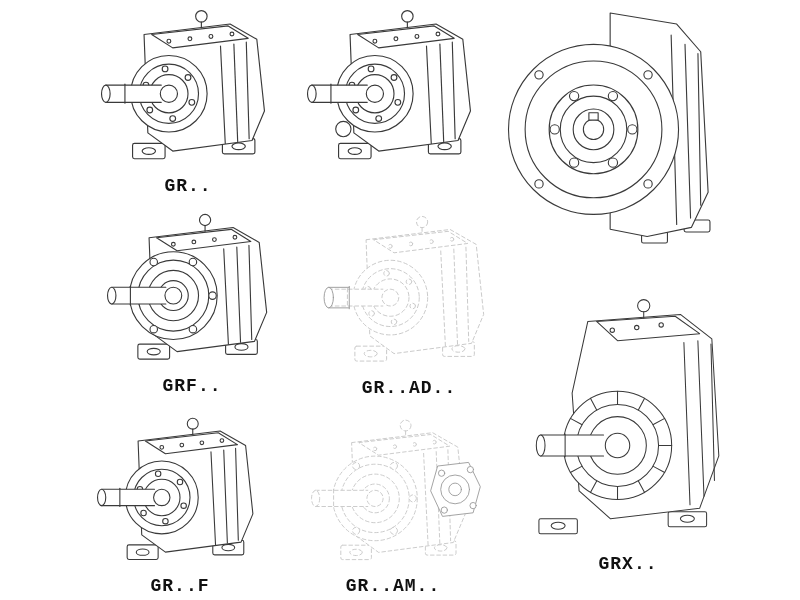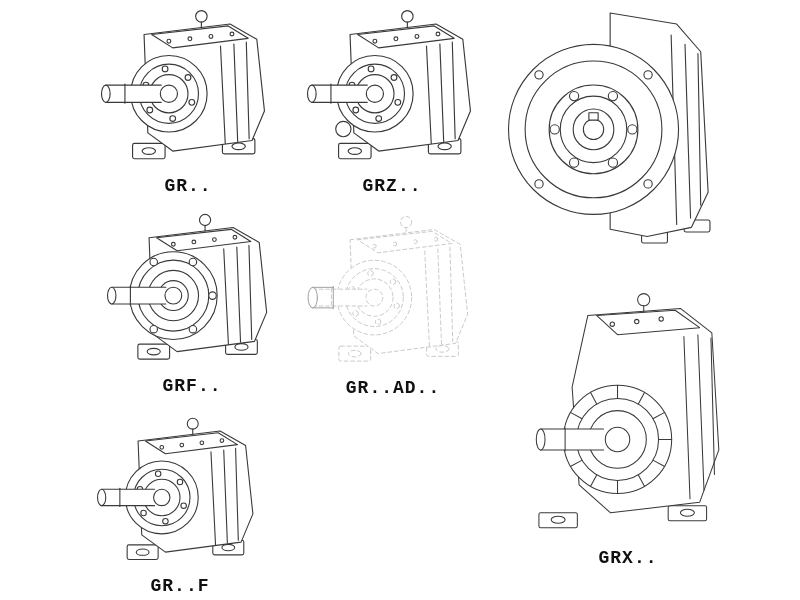--- a/index.html
+++ b/index.html
@@ -182,56 +182,70 @@
     <svg class="art" width="196" height="172" viewBox="0 0 200 180">
       <use href="#sym-gr"></use>
     </svg>
     <div class="caption">GR..</div>
   </div>
 
   <div class="figure" style="left:296px; top:2px; width:192px;">
     <svg class="art" width="196" height="172" viewBox="0 0 200 180">
       <use href="#sym-grz"></use>
     </svg>
-    <div class="caption">GRZ..</div>
   </div>
 
   <div class="figure" style="left:492px; top:0px; width:240px;">
     <svg class="art" width="238" height="268" viewBox="0 0 240 290">
       <use href="#sym-grxf"></use>
     </svg>
   </div>
 
   <div class="figure" style="left:92px; top:206px; width:200px;">
     <svg class="art" width="196" height="168" viewBox="0 0 200 180">
       <use href="#sym-grf"></use>
     </svg>
     <div class="caption">GRF..</div>
   </div>
 
-  <div class="figure ghost" style="left:292px; top:208px; width:202px;text-align:center;">
+  <div class="figure ghost" style="left:308px; top:208px; width:202px;text-align:center;">
     <svg class="art" width="196" height="168" viewBox="0 0 200 180">
       <use href="#sym-gr"></use>
       <g stroke="#9a9a9a" stroke-dasharray="none">
         <ellipse cx="14" cy="96" rx="5" ry="11" fill="#fff"></ellipse>
         <path d="M14 85 H36 M14 107 H36" fill="none"></path>
         <line x1="36" y1="84" x2="36" y2="108"></line>
       </g>
     </svg>
     <div class="caption">GR..AD..</div>
   </div>
 
   <div class="figure" style="left:80px; top:410px; width:200px;">
     <svg class="art" width="196" height="164" viewBox="0 0 200 180">
       <use href="#sym-gr"></use>
     </svg>
     <div class="caption">GR..F</div>
   </div>
 
-
-  <div class="figure" style="left:490px; top:284px; width:276px;">
+  <div class="figure ghost" style="left:288px; top:412px; width:210px;">
+    <svg class="art" width="200" height="162" viewBox="0 0 200 180">
+      <use href="#sym-grf"></use>
+      <g stroke="#9a9a9a" stroke-dasharray="none">
+        <path d="M150 60 L184 56 L197 83 L189 112 L155 116 L142 88 Z" fill="#fff"></path>
+        <circle cx="169" cy="86" r="16" fill="#fff"></circle>
+        <circle cx="169" cy="86" r="7" fill="#fff"></circle>
+        <circle cx="154" cy="68" r="3.5" fill="#fff"></circle>
+        <circle cx="186" cy="64" r="3.5" fill="#fff"></circle>
+        <circle cx="189" cy="104" r="3.5" fill="#fff"></circle>
+        <circle cx="157" cy="109" r="3.5" fill="#fff"></circle>
+      </g>
+    </svg>
+    <div class="caption">GR..AM..</div>
+  </div>
+
+  <div class="figure" style="left:490px; top:290px; width:276px;">
     <svg class="art" width="268" height="262" viewBox="0 0 260 300">
       <use href="#sym-grx"></use>
     </svg>
     <div class="caption">GRX..</div>
   </div>
 
 </div>
 
 </body></html>

